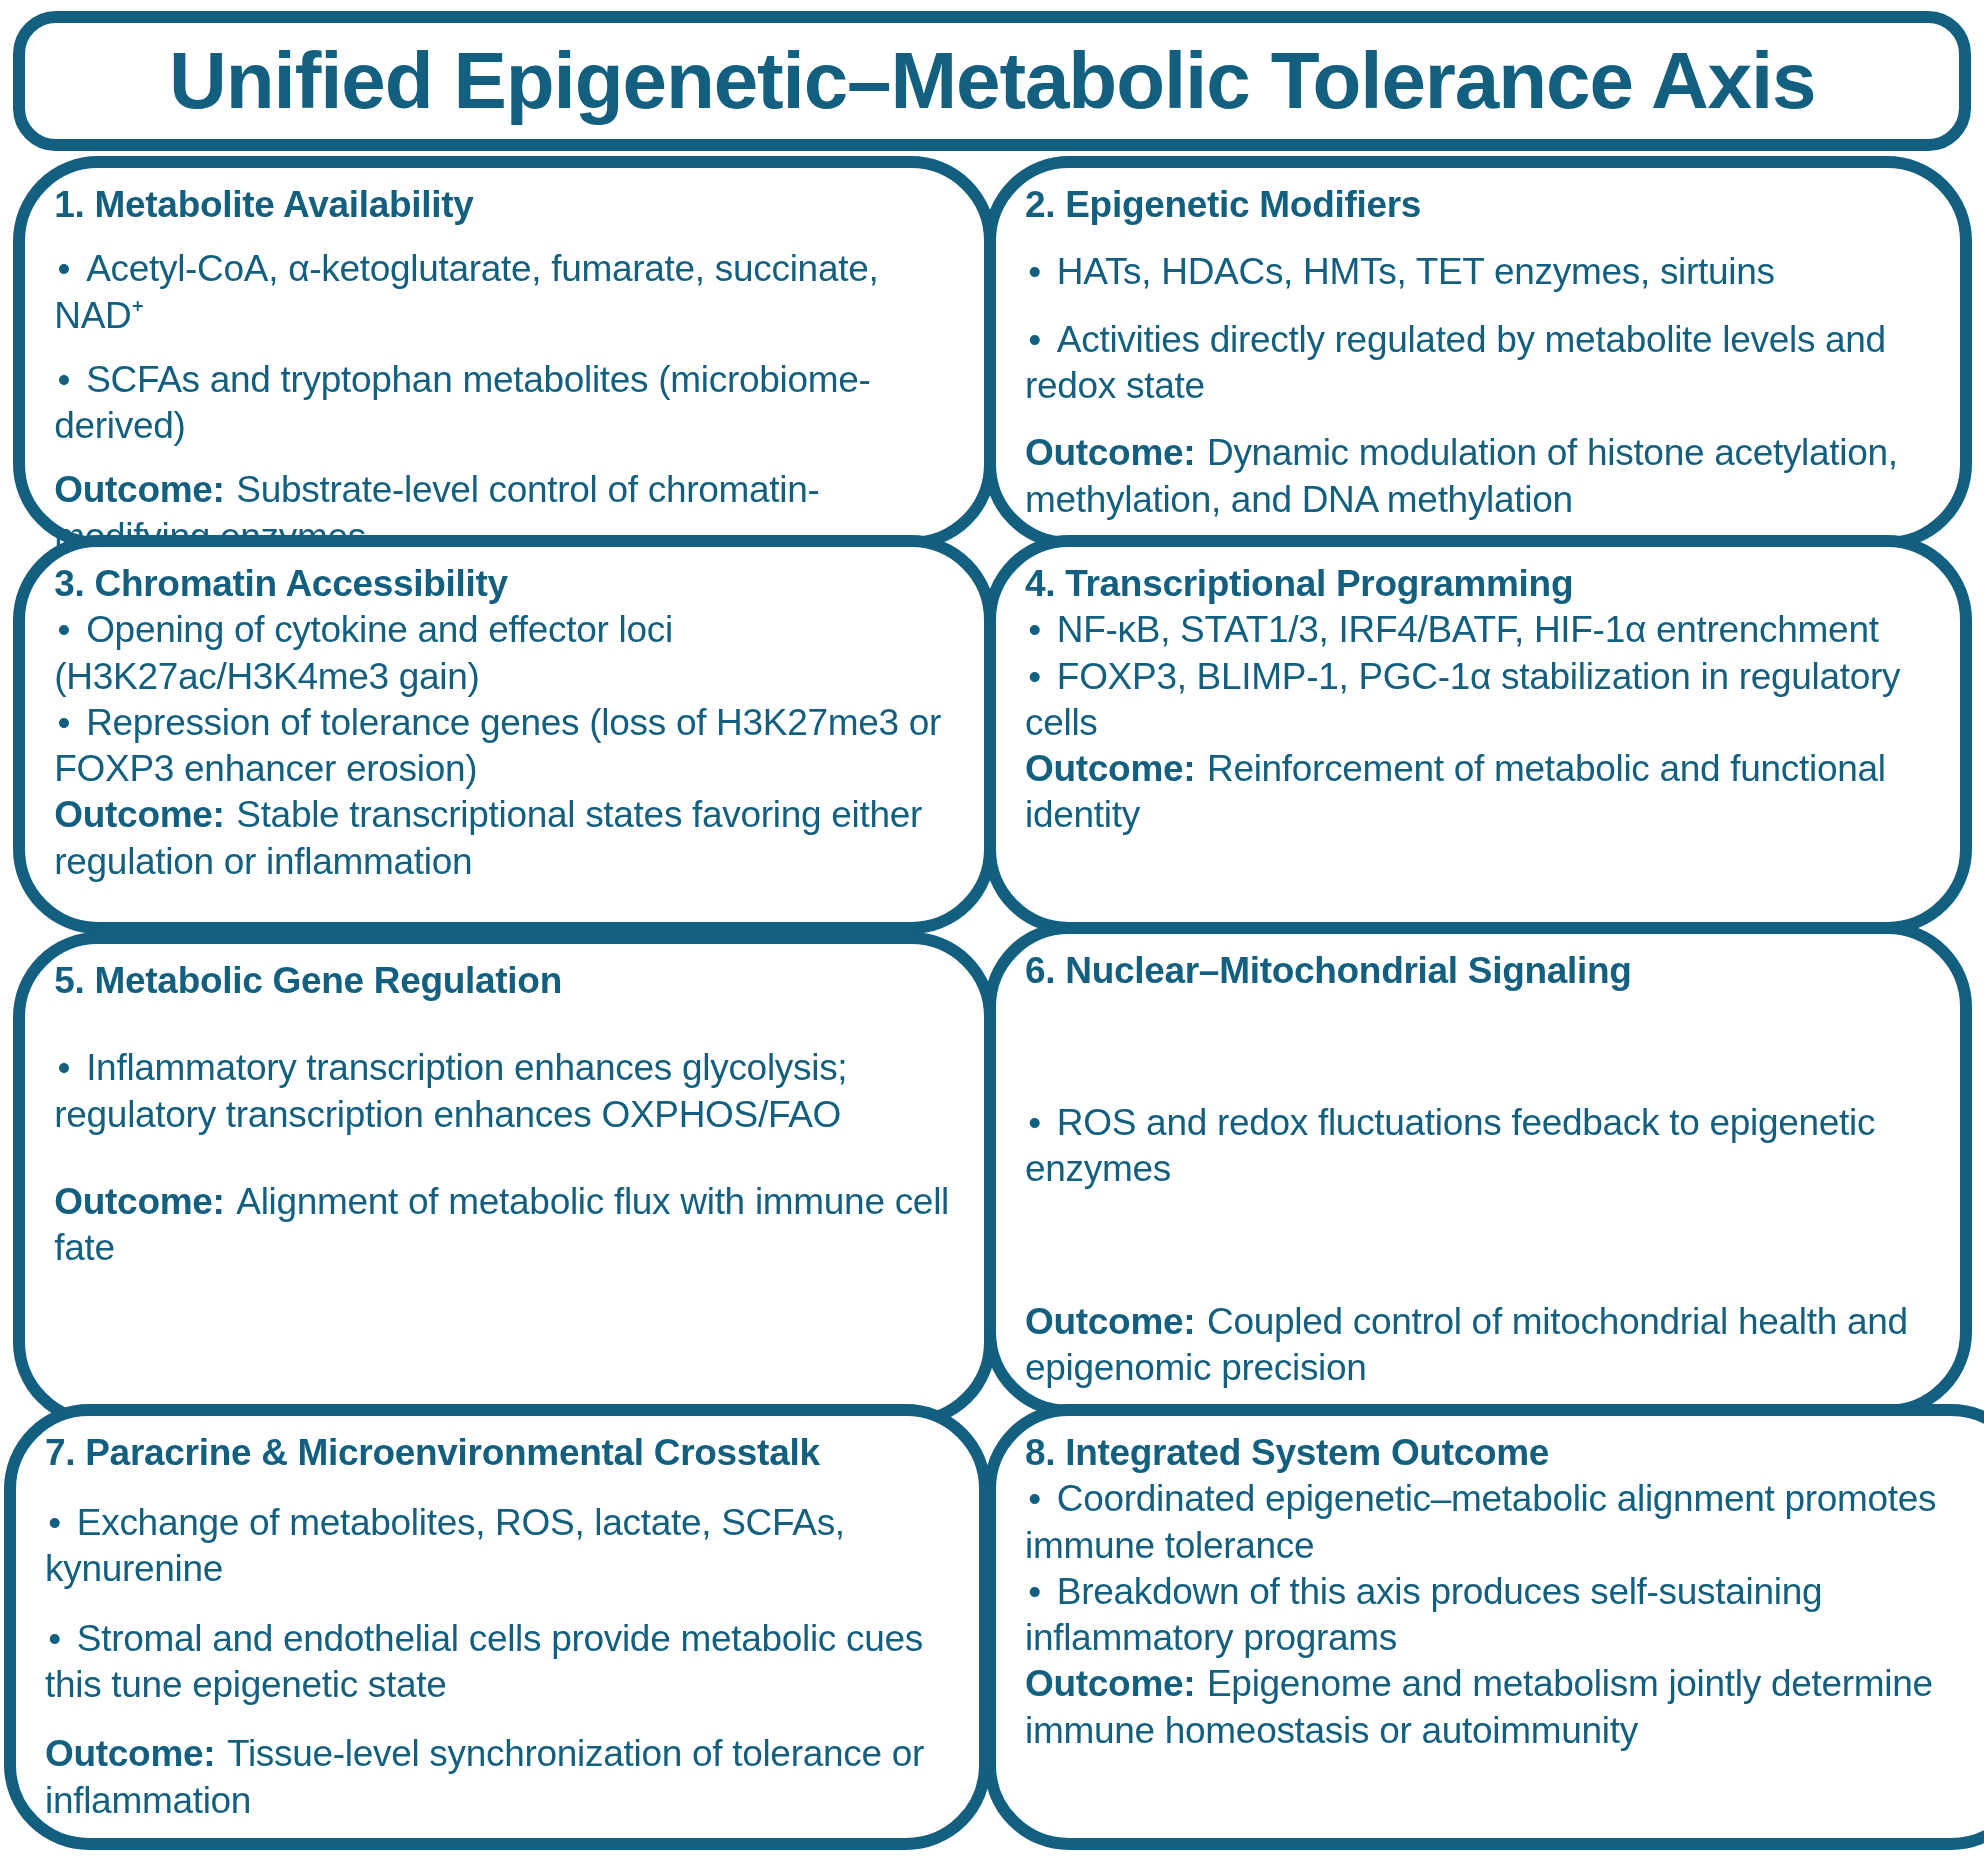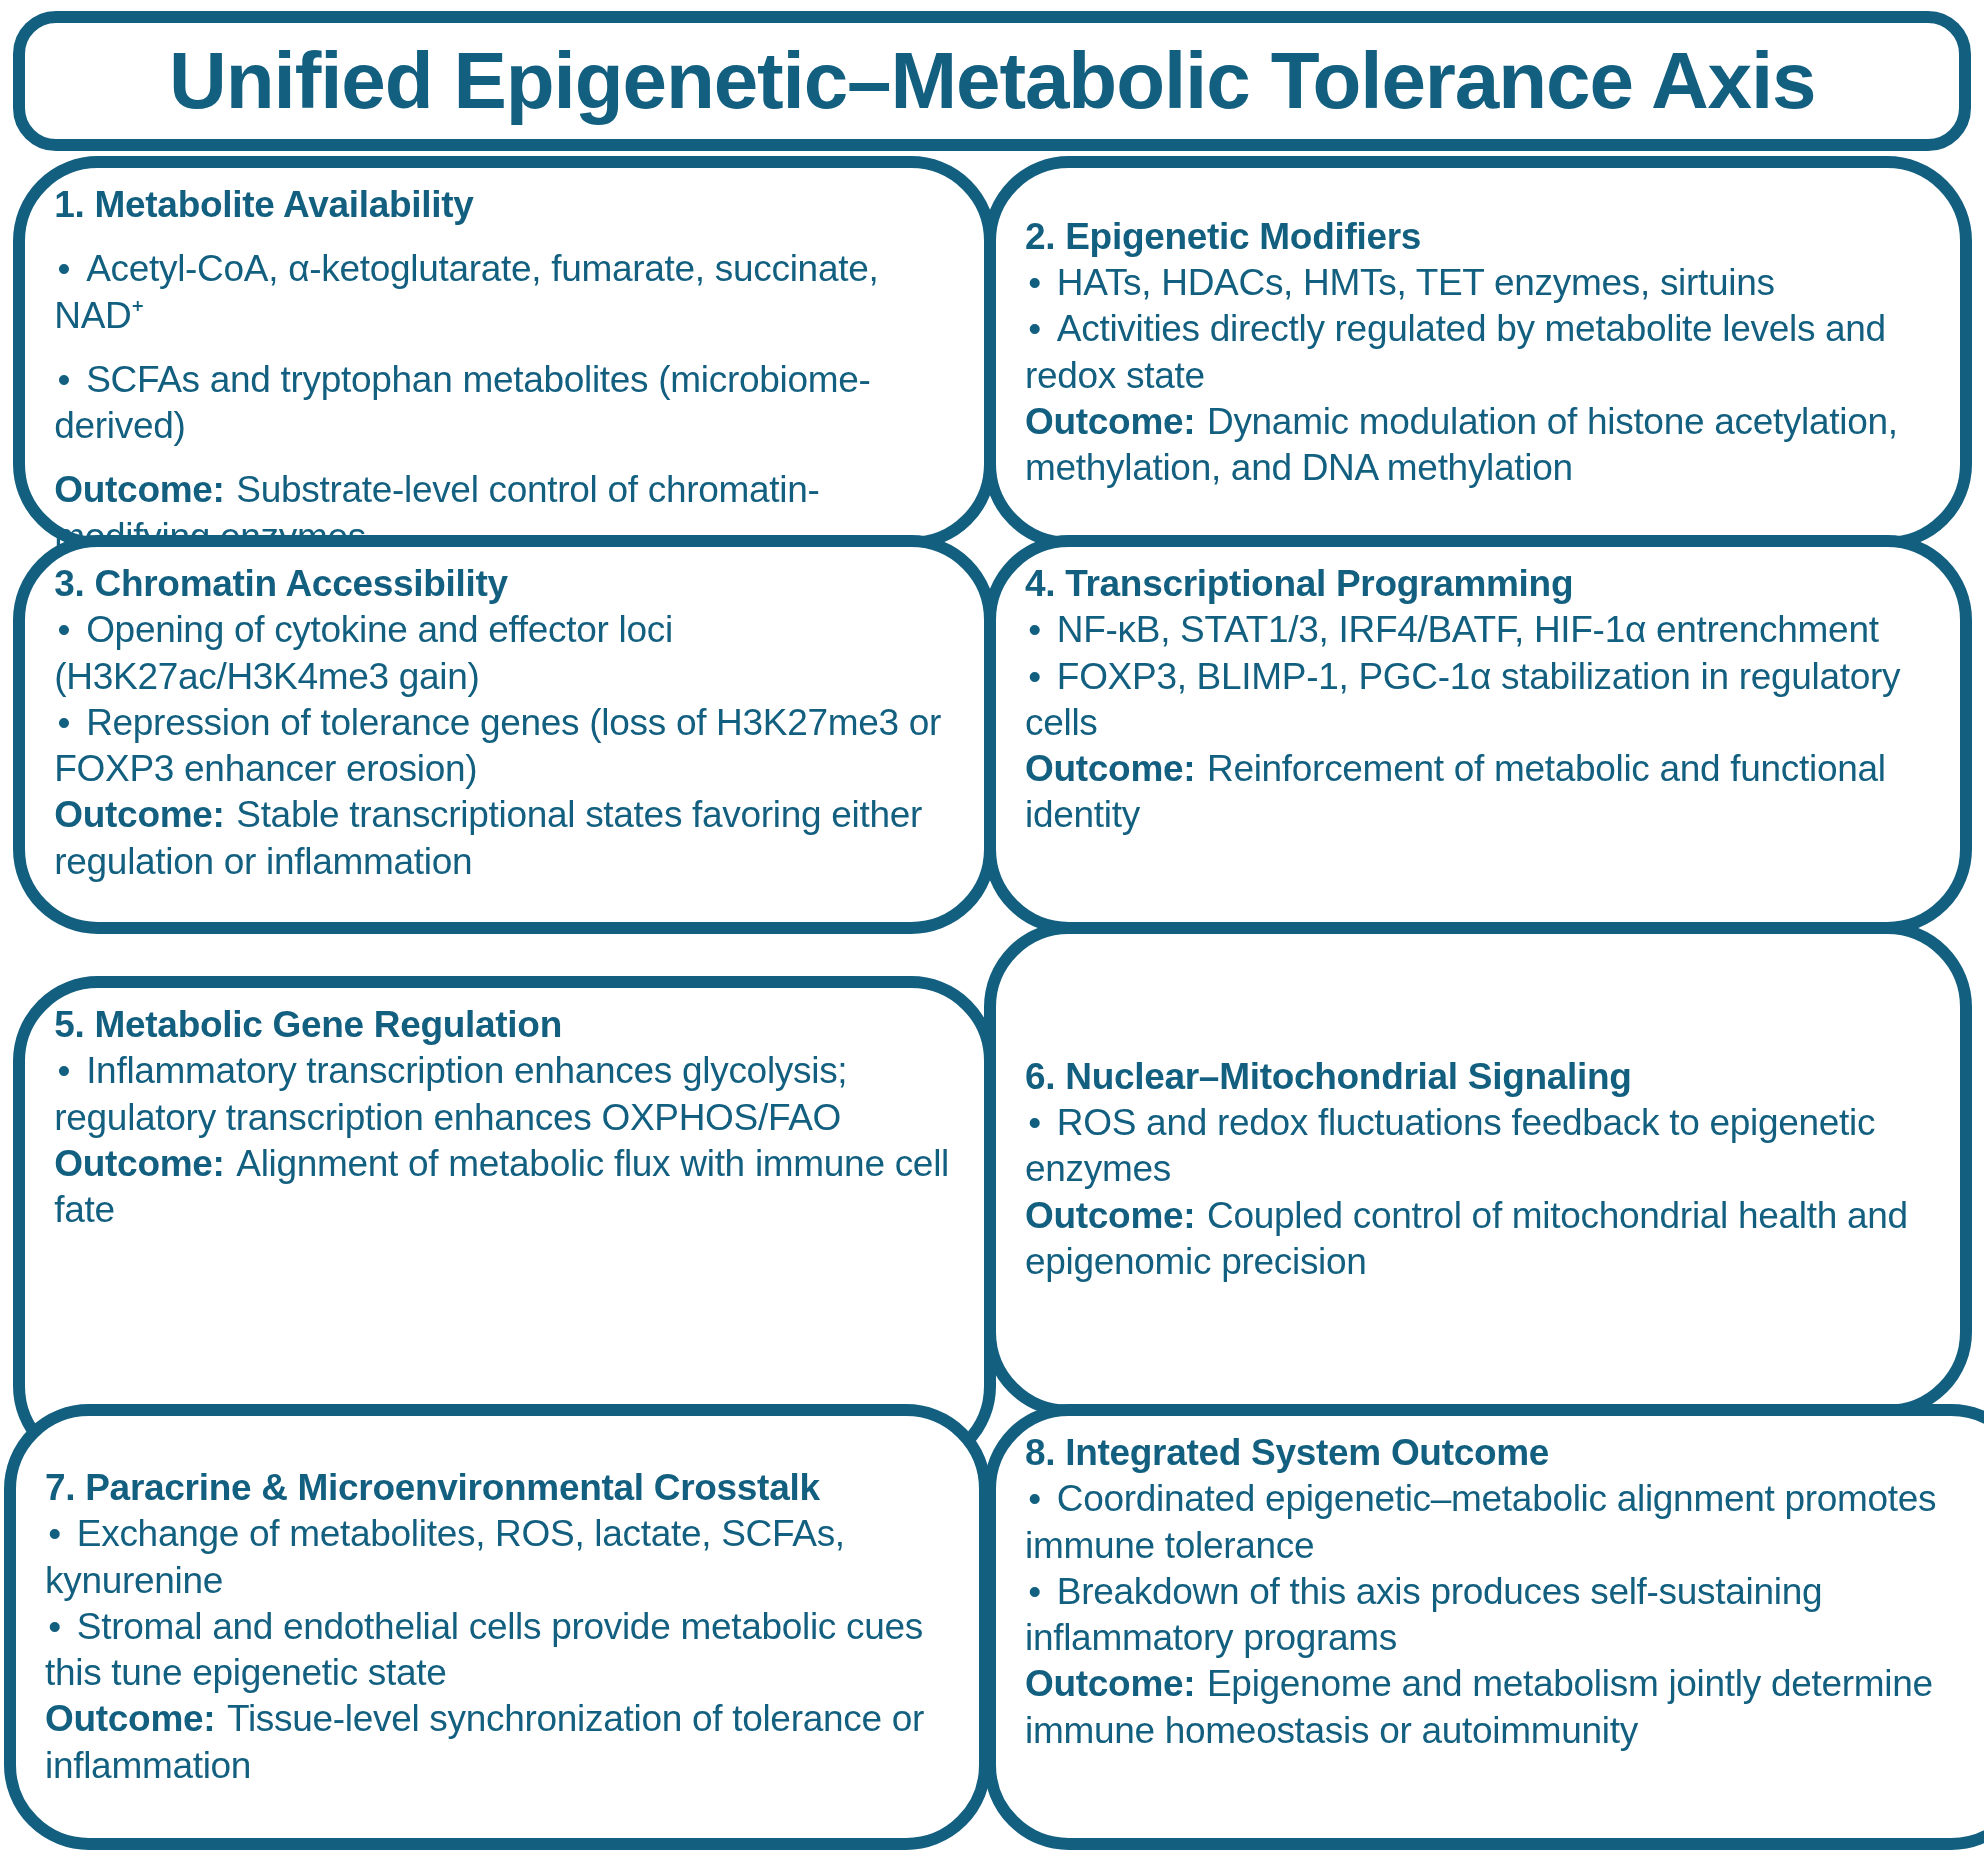--- a/index.html
+++ b/index.html
@@ -28,21 +28,21 @@
     font-size:80px;
     font-weight:700;
     letter-spacing:-1.1px;
     white-space:nowrap;
     line-height:1;
   }
   .content-panel {
     display:flex; flex-direction:column; justify-content:flex-start;
     padding:14px 31px 14px 29px;
   }
-  .content-panel.center { justify-content:center; }
+  .content-panel.center { justify-content:space-between; }
   .content-panel p {
     margin:0;
     font-size:37px;
     line-height:1.25;
     letter-spacing:-0.3px;
   }
   .box-title { font-weight:700; }
   .bullet-char { margin-left:3.2px; margin-right:16px; }
   .outcome-label { font-weight:700; margin-right:11.7px; }
 </style>
@@ -75,21 +75,21 @@
     <p class="outcome-line"><span class="outcome-label">Outcome:</span><span class="outcome-text">Stable transcriptional states favoring either regulation or inflammation</span></p>
   </section>
 
   <section class="panel content-panel" style="left: 984px; top: 535px; width: 988px; height: 399px;">
     <p class="box-title">4. Transcriptional Programming</p>
     <p class="bullet-line"><span class="bullet-char">•</span><span class="bullet-text">NF-κB, STAT1/3, IRF4/BATF, HIF-1α entrenchment</span></p>
     <p class="bullet-line"><span class="bullet-char">•</span><span class="bullet-text">FOXP3, BLIMP-1, PGC-1α stabilization in regulatory cells</span></p>
     <p class="outcome-line"><span class="outcome-label">Outcome:</span><span class="outcome-text">Reinforcement of metabolic and functional identity</span></p>
   </section>
 
-  <section class="panel content-panel" style="left: 13.3px; top: 976px; width: 983px; height: 495px;">
+  <section class="panel content-panel" style="left: 13.3px; top: 932px; width: 983px; height: 495px; gap: 41px;">
     <p class="box-title">5. Metabolic Gene Regulation</p>
     <p class="bullet-line"><span class="bullet-char">•</span><span class="bullet-text">Inflammatory transcription enhances glycolysis; regulatory transcription enhances OXPHOS/FAO</span></p>
     <p class="outcome-line"><span class="outcome-label">Outcome:</span><span class="outcome-text">Alignment of metabolic flux with immune cell fate</span></p>
   </section>
 
   <section class="panel content-panel center" style="left: 984px; top: 922px; width: 988px; height: 495px;">
     <p class="box-title">6. Nuclear–Mitochondrial Signaling</p>
     <p class="bullet-line"><span class="bullet-char">•</span><span class="bullet-text">ROS and redox fluctuations feedback to epigenetic enzymes</span></p>
     <p class="outcome-line"><span class="outcome-label">Outcome:</span><span class="outcome-text">Coupled control of mitochondrial health and epigenomic precision</span></p>
   </section>

